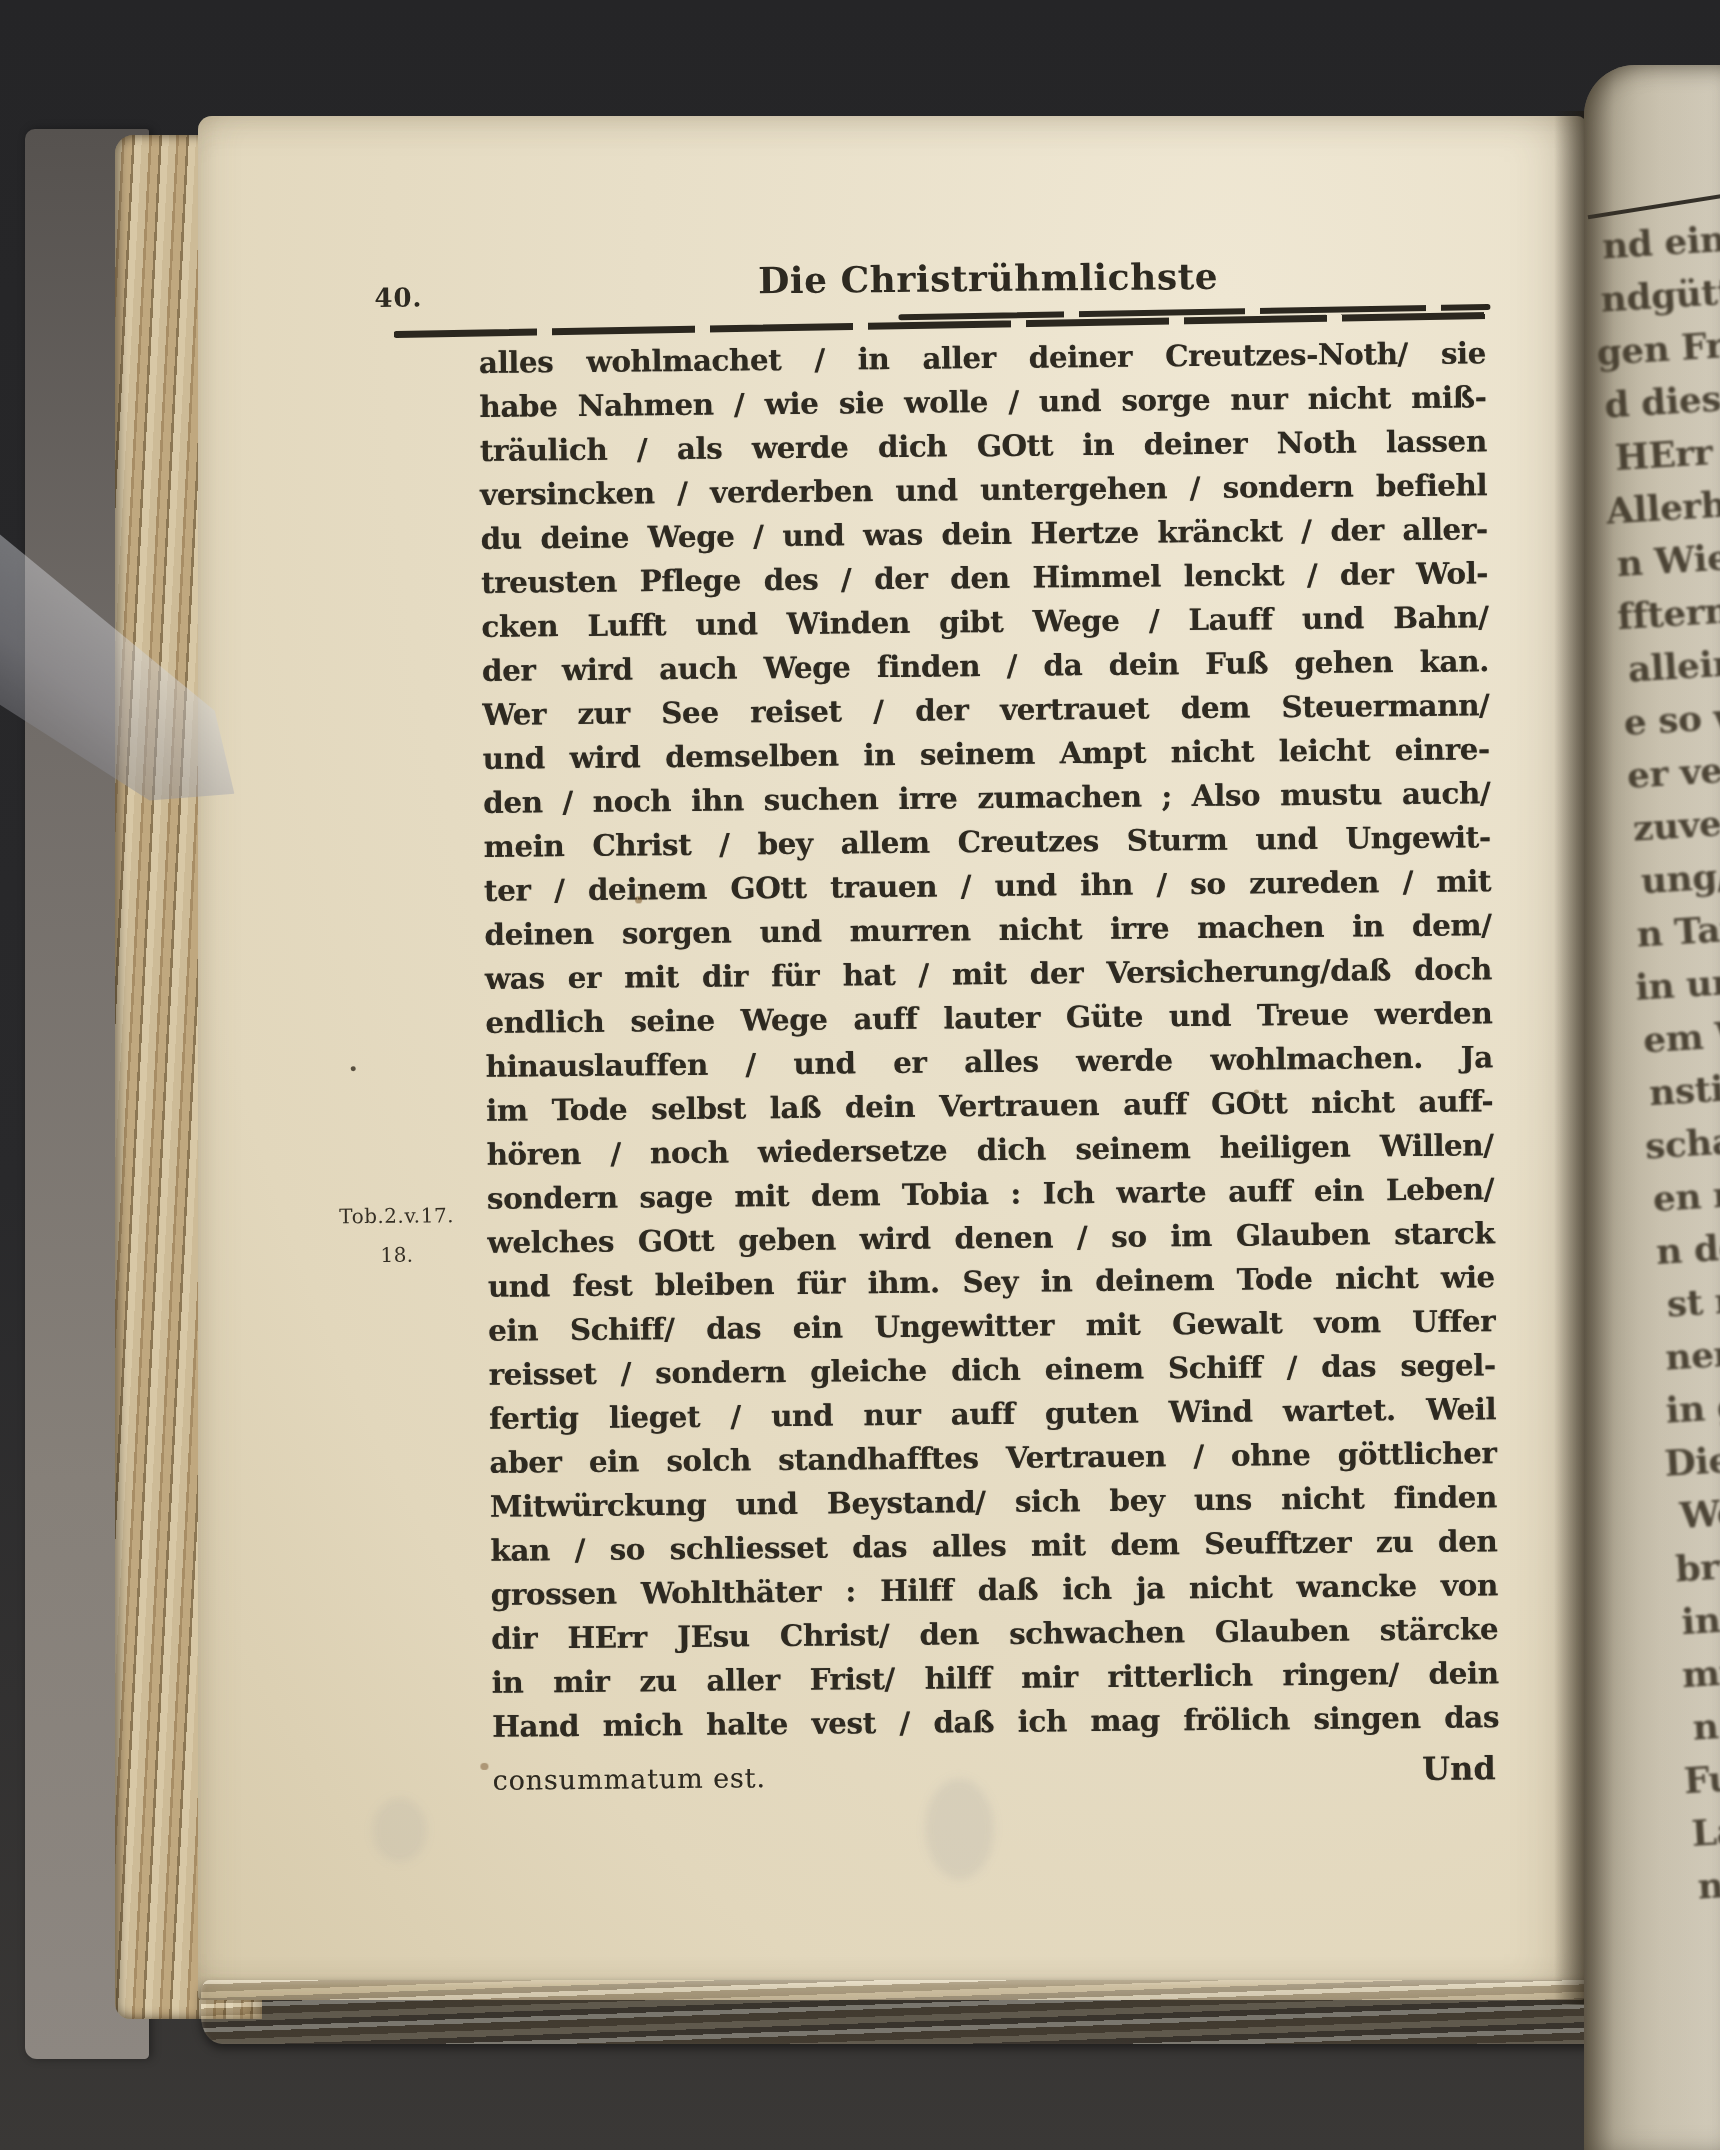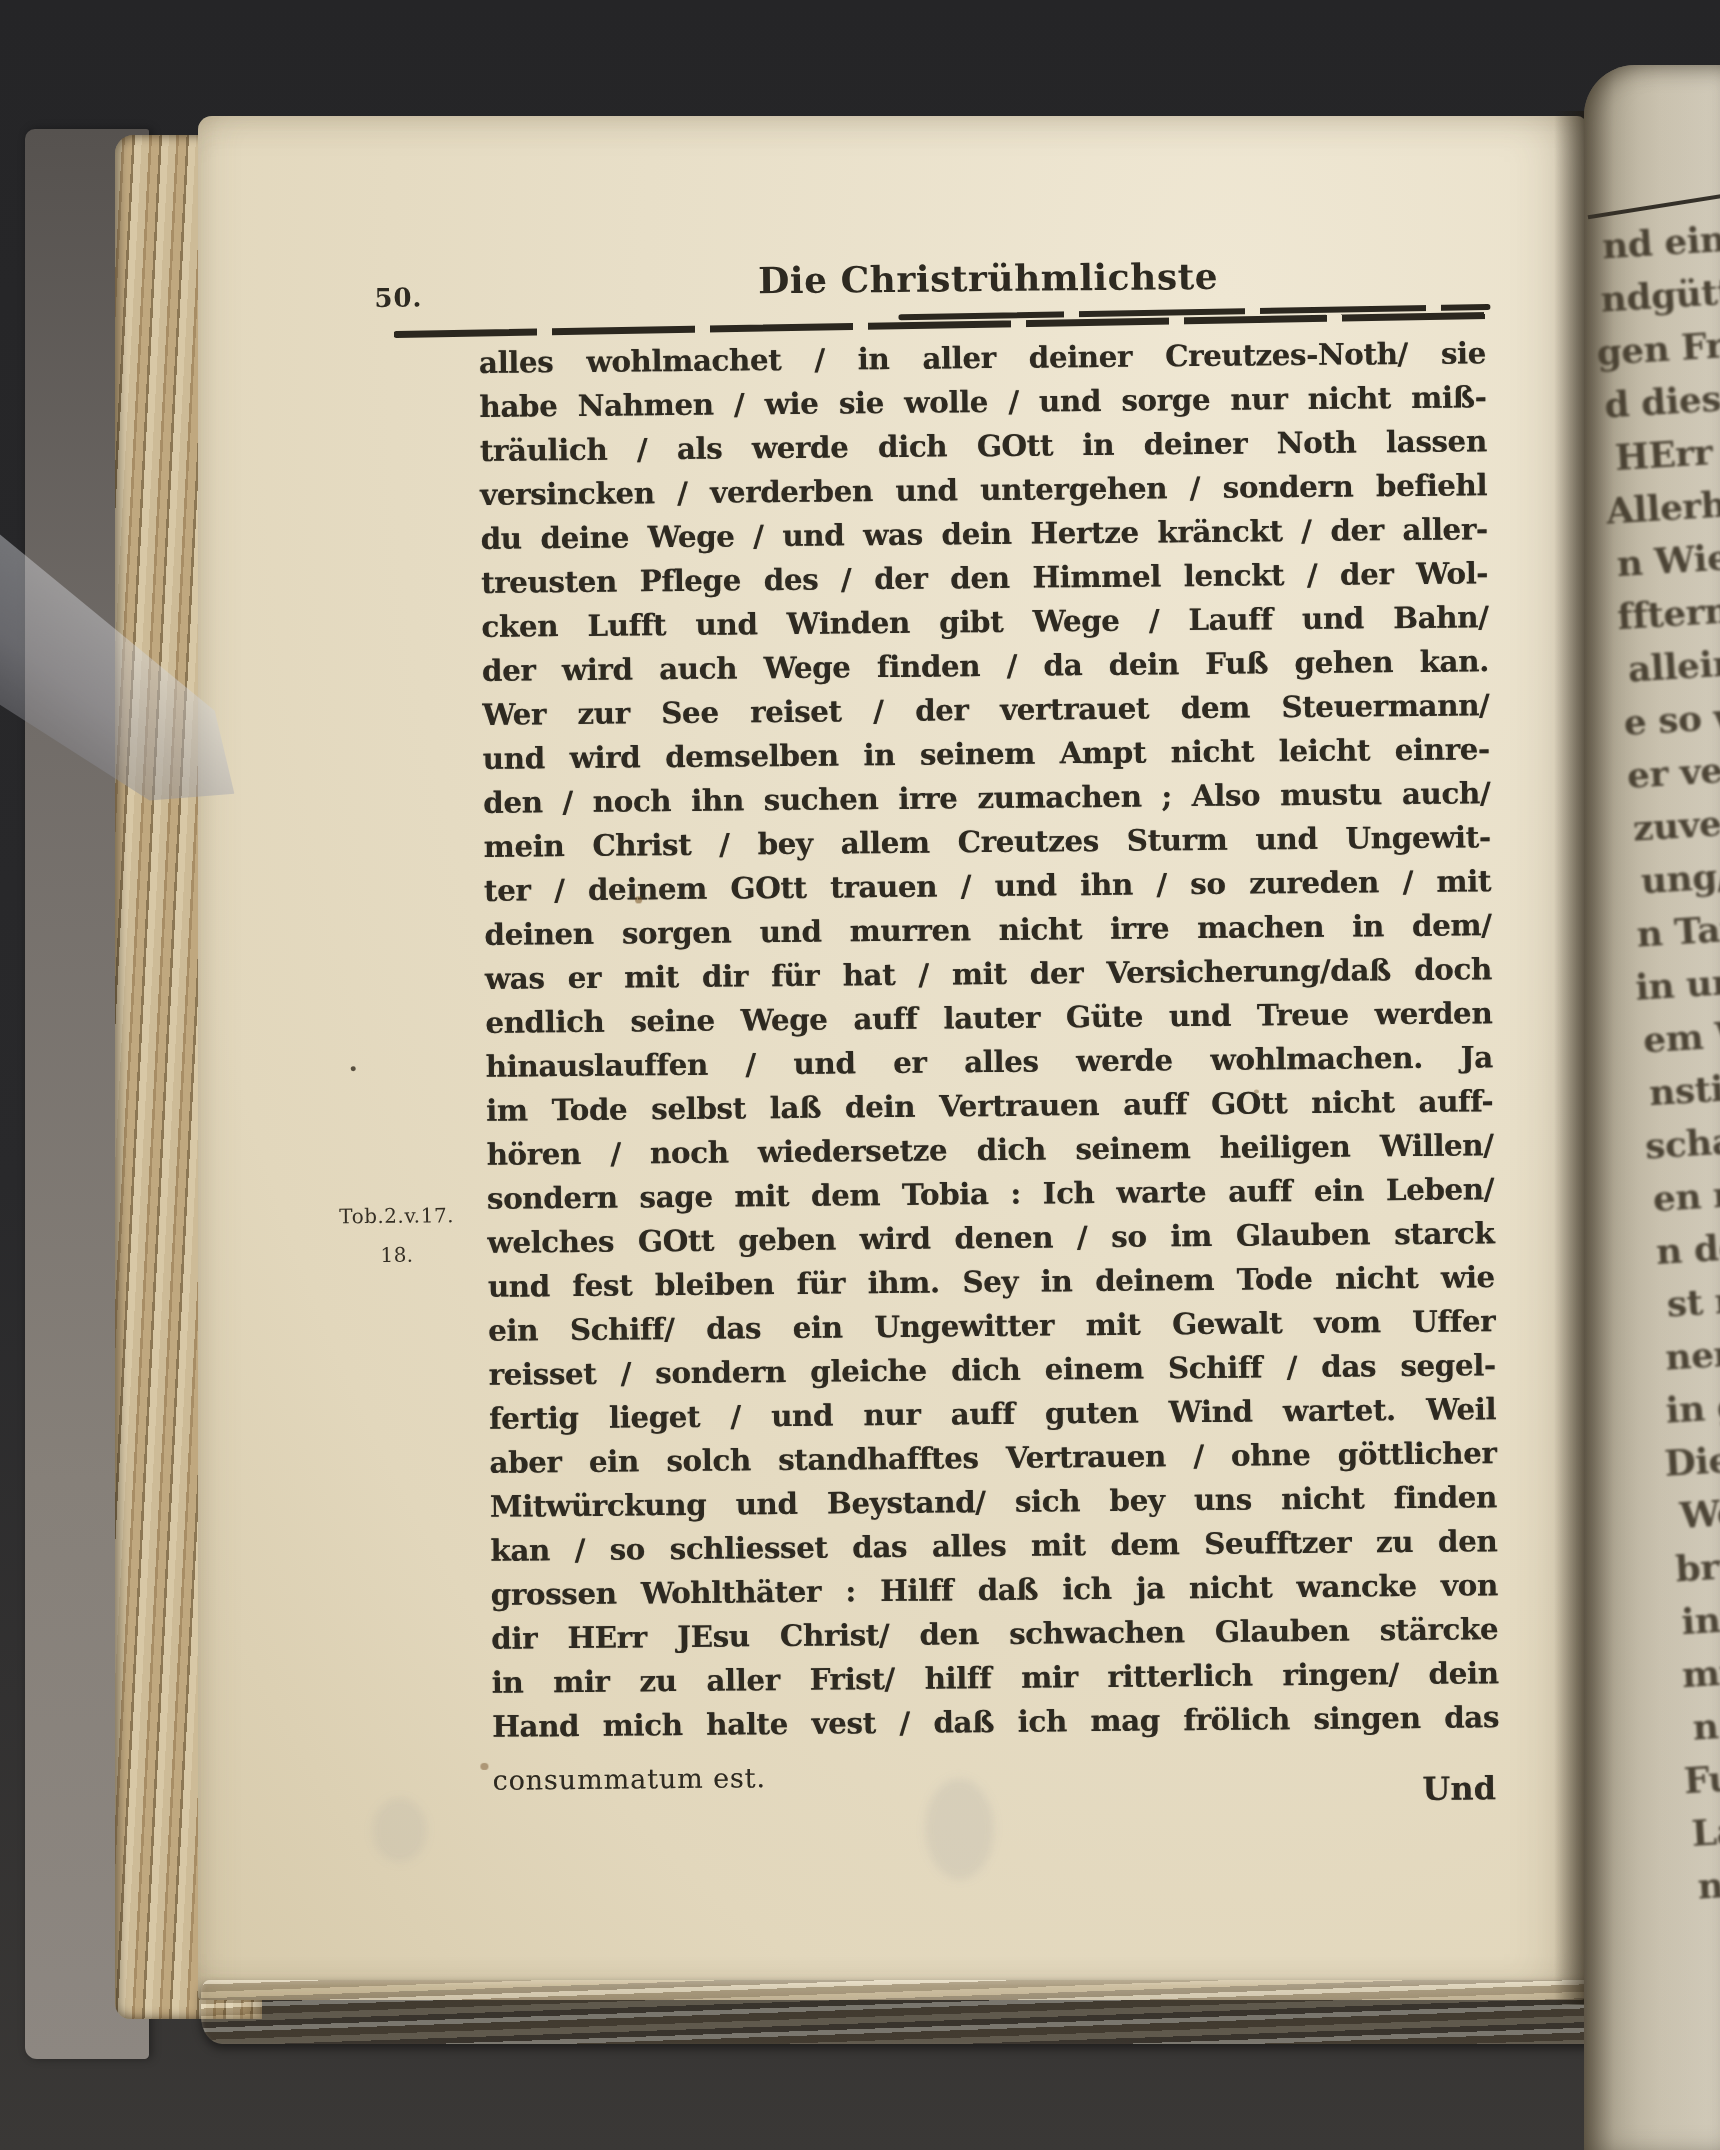--- a/index.html
+++ b/index.html
@@ -43,21 +43,21 @@
 
   .body-block{position:absolute;left:287px;top:221px;width:1007px;}
   .body-line{height:44px;line-height:44px;font-size:29.5px;font-weight:bold;
     text-align:justify;text-align-last:justify;white-space:nowrap;
     letter-spacing:-0.5px;word-spacing:1.8px;
     text-shadow:0 0 0.9px rgba(46,42,33,.45);}
   .final-row{position:absolute;left:287px;top:1639px;width:1007px;display:flex;
     justify-content:space-between;align-items:flex-start;}
   .latin{font-size:27px;font-weight:normal;letter-spacing:0.9px;line-height:44px;
     text-shadow:0 0 0.5px rgba(46,42,33,.4);}
-  .catchword{font-size:32px;font-weight:bold;margin-top:20px;padding-right:3.7px;
+  .catchword{font-size:32px;font-weight:bold;padding-right:3.7px;
     text-shadow:0 0 0.9px rgba(46,42,33,.45);}
 
   .margin-note{position:absolute;left:116px;top:1082px;width:161px;text-align:center;
     font-size:20px;font-weight:normal;line-height:27px;letter-spacing:0.5px;color:#352f25;}
   .margin-note .mn2{margin-top:12px;}
 
   .smudge{position:absolute;border-radius:50%;filter:blur(4.6px);}
   .smudge.s1{left:719px;top:1663px;width:69px;height:101px;background:rgba(95,105,125,.10);}
   .smudge.s2{left:166px;top:1677px;width:55px;height:65px;background:rgba(95,105,125,.08);}
   .fox{position:absolute;border-radius:50%;}
@@ -109,21 +109,21 @@
 <body>
 
 <div class="scene">
 
   <div class="cover"></div>
   <div class="left-stack"></div>
 
   <div class="page">
     <div class="page-content">
 
-      <div class="page-num">50.</div>
+      <div class="page-num">40.</div>
 
       <div class="running-head">Die Christrühmlichste</div>
 
       <div class="head-rule"></div>
 
       <div class="margin-note">
         <div class="mn1">Tob.2.v.17.</div>
         <div class="mn2">18.</div>
       </div>
 

